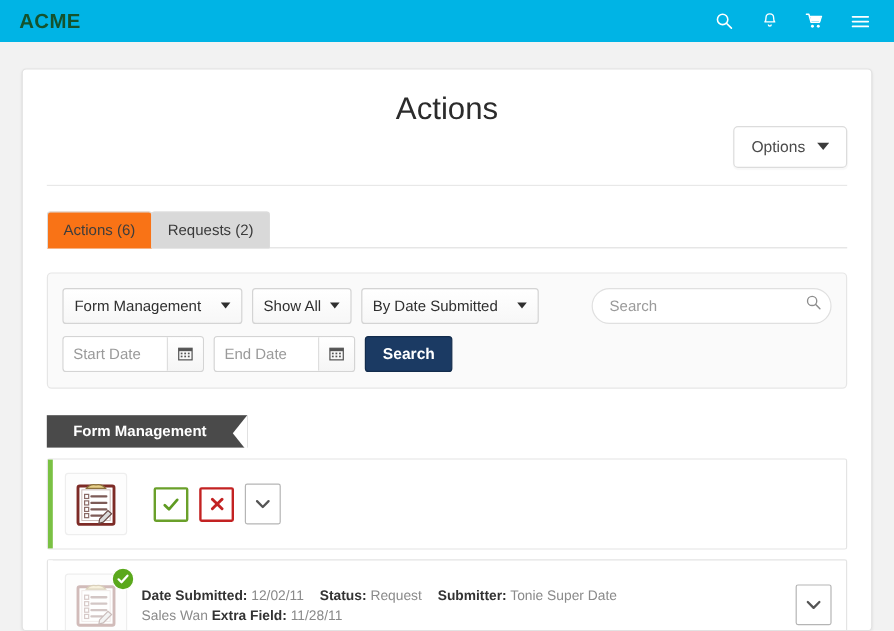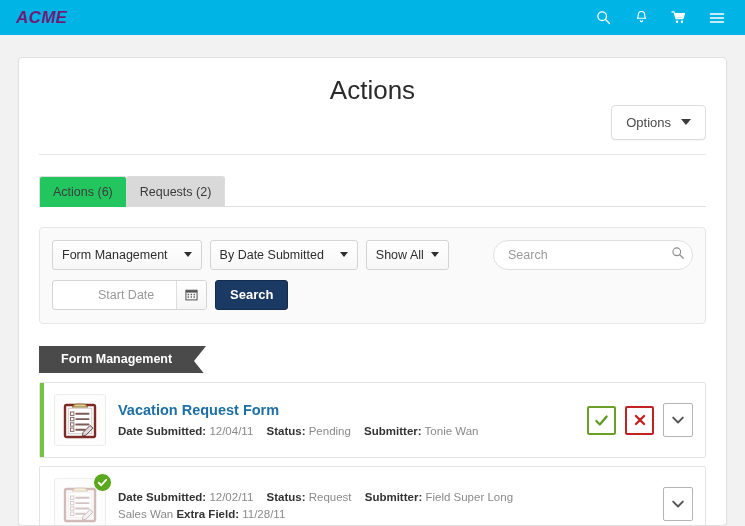--- a/index.html
+++ b/index.html
@@ -15,25 +15,24 @@
   
   .topbar {
     height: 35px;
     background: #00b4e5;
     display: flex;
     align-items: center;
     padding: 0 16px;
     position: relative;
   }
   .brand {
-    color: #701a75;
+    color: #14532d;
     font-size: 17px;
     font-weight: bold;
     letter-spacing: .3px;
-    font-style: italic;
   }
   .topicons {
     margin-left: auto;
     display: flex;
     align-items: center;
     gap: 22px;
     padding-right: 4px;
   }
   .topicons .ti {
     width: 16px; height: 16px;
@@ -100,21 +99,21 @@
     border-bottom: 1px solid #e0e0e0;
     margin-bottom: 0;
   }
   .tab {
     border: 1px solid #dcdcdc;
     border-bottom: none;
     padding: 8px 13px 8px 13px;
     font-size: 12.5px;
     color: #3d3d3d;
     border-radius: 3px 3px 0 0;
-    background: #22c55e;
+    background: #f97316;
     cursor: pointer;
     position: relative;
     top: 1px;
   }
   .tab + .tab { margin-left: -1px; }
   .tab.inactive { background: #d9d9d9; color: #3a3a3a; }
 
   
   .filters {
     margin-top: 20px;
@@ -173,21 +172,20 @@
 
   .dategrp {
     display: flex;
     align-items: stretch;
     border: 1px solid #d4d4d4;
     border-radius: 3px;
     background: #fff;
     height: 30px;
     margin-right: 8px;
     overflow: hidden;
-    padding-left: 37px;
   }
   .dategrp input {
     border: none;
     outline: none;
     width: 86px;
     padding: 0 8px;
     font-size: 12.5px;
     color: #555;
     font-family: "Liberation Sans", sans-serif;
   }
@@ -354,42 +352,59 @@
       <div class="tab">Actions (6)</div>
       <div class="tab inactive">Requests (2)</div>
     </div>
 
     <div class="filters">
       <div class="frow">
         <div class="ddl">
           <span class="lbl">Form Management</span>
           <span class="caret-sm"></span>
         </div>
+        <div class="ddl tight">
+          <span class="lbl">Show All</span>
+          <span class="caret-sm"></span>
+        </div>
         <div class="ddl">
           <span class="lbl">By Date Submitted</span>
-          <span class="caret-sm"></span>
-        </div>
-        <div class="ddl tight">
-          <span class="lbl">Show All</span>
           <span class="caret-sm"></span>
         </div>
         <div class="searchbox">
           <input type="text" placeholder="Search" style="">
           <span>
             <svg width="14" height="14" viewBox="0 0 16 16">
                 <circle cx="6.6" cy="6.6" r="4.4" fill="none" stroke="#8d8d8d" stroke-width="1.3"></circle>
                 <line x1="10" y1="10" x2="14" y2="14" stroke="#8d8d8d" stroke-width="1.4" stroke-linecap="round"></line>
               </svg>
           </span>
         </div>
       </div>
 
       <div class="frow">
         <div class="dategrp">
           <input type="text" placeholder="Start Date" style="">
+          <span class="cal-btn">
+            <svg width="13" height="13" viewBox="0 0 14 14">
+                <rect x="1" y="2.4" width="12" height="10.4" fill="none" stroke="#555" stroke-width="1.1"></rect>
+                <rect x="1" y="2.4" width="12" height="2.6" fill="#555"></rect>
+                <g fill="#555">
+                  <rect x="2.8" y="6.3" width="1.6" height="1.5"></rect>
+                  <rect x="6" y="6.3" width="1.6" height="1.5"></rect>
+                  <rect x="9.2" y="6.3" width="1.6" height="1.5"></rect>
+                  <rect x="2.8" y="9" width="1.6" height="1.5"></rect>
+                  <rect x="6" y="9" width="1.6" height="1.5"></rect>
+                  <rect x="9.2" y="9" width="1.6" height="1.5"></rect>
+                </g>
+              </svg>
+          </span>
+        </div>
+        <div class="dategrp">
+          <input type="text" placeholder="End Date" style="">
           <span class="cal-btn">
             <svg width="13" height="13" viewBox="0 0 14 14">
                 <rect x="1" y="2.4" width="12" height="10.4" fill="none" stroke="#555" stroke-width="1.1"></rect>
                 <rect x="1" y="2.4" width="12" height="2.6" fill="#555"></rect>
                 <g fill="#555">
                   <rect x="2.8" y="6.3" width="1.6" height="1.5"></rect>
                   <rect x="6" y="6.3" width="1.6" height="1.5"></rect>
                   <rect x="9.2" y="6.3" width="1.6" height="1.5"></rect>
                   <rect x="2.8" y="9" width="1.6" height="1.5"></rect>
                   <rect x="6" y="9" width="1.6" height="1.5"></rect>
@@ -424,31 +439,20 @@
               <rect x="7.5" y="27" width="3.4" height="3.4"></rect>
             </g>
             <g stroke="#7d5b57" stroke-width="1.9" stroke-linecap="round">
               <line x1="13.2" y1="12.7" x2="25.6" y2="12.7"></line>
               <line x1="13.2" y1="18.1" x2="25.6" y2="18.1"></line>
               <line x1="13.2" y1="23.5" x2="25.6" y2="23.5"></line>
               <line x1="13.2" y1="28.7" x2="22" y2="28.7"></line>
             </g>
             <path d="M20 31.5 l7-7 3 2.6 -7 7 -3.6 1z" fill="#dcdcdc" stroke="#6b4b47" stroke-width="1"></path>
           </svg>
-        </div>
-        <div class="rowtext">
-          <div class="rowtitle">Vacation Request Form</div>
-          <div class="meta">
-            <b>Date Submitted:</b>
-            <span>12/04/11</span><span class="sep"></span>
-            <b>Status:</b>
-            <span>Pending</span><span class="sep"></span>
-            <b>Submitter:</b>
-            <span>Tonie Wan</span>
-          </div>
         </div>
         <div class="actions">
           <div class="abtn ok">
             <svg width="15" height="15" viewBox="0 0 16 16">
                 <polyline points="2.5,8.6 6.2,12.2 13.5,3.8" fill="none" stroke="#5f9b22" stroke-width="2.4" stroke-linecap="round" stroke-linejoin="round"></polyline>
               </svg>
           </div>
           <div class="abtn no">
             <svg width="14" height="14" viewBox="0 0 16 16">
                 <g stroke="#c32222" stroke-width="2.7" stroke-linecap="round">
@@ -492,21 +496,21 @@
               </svg>
           </span>
         </div>
         <div class="rowtext">
           <div class="meta">
             <b>Date Submitted:</b>
             <span>12/02/11</span><span class="sep"></span>
             <b>Status:</b>
             <span>Request</span><span class="sep"></span>
             <b>Submitter:</b>
-            <span>Field Super Long</span>
+            <span>Tonie Super Date</span>
             <br>
             <span>Sales Wan</span>
             <b>Extra Field:</b>
             <span>11/28/11</span>
           </div>
         </div>
         <div class="actions">
           <div class="abtn more">
             <svg width="14" height="10" viewBox="0 0 16 11">
                 <polyline points="2.5,2.8 8,8.4 13.5,2.8" fill="none" stroke="#555" stroke-width="2.2" stroke-linecap="round" stroke-linejoin="round"></polyline>

